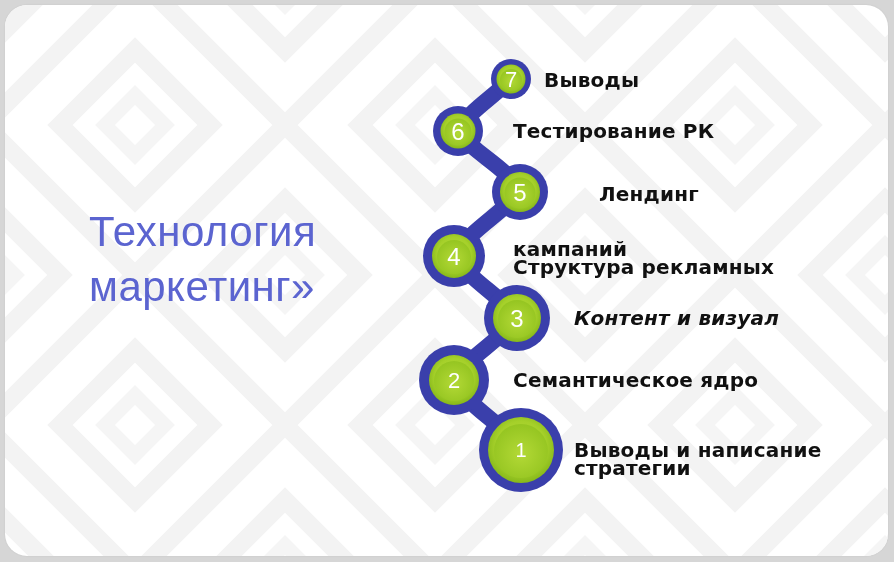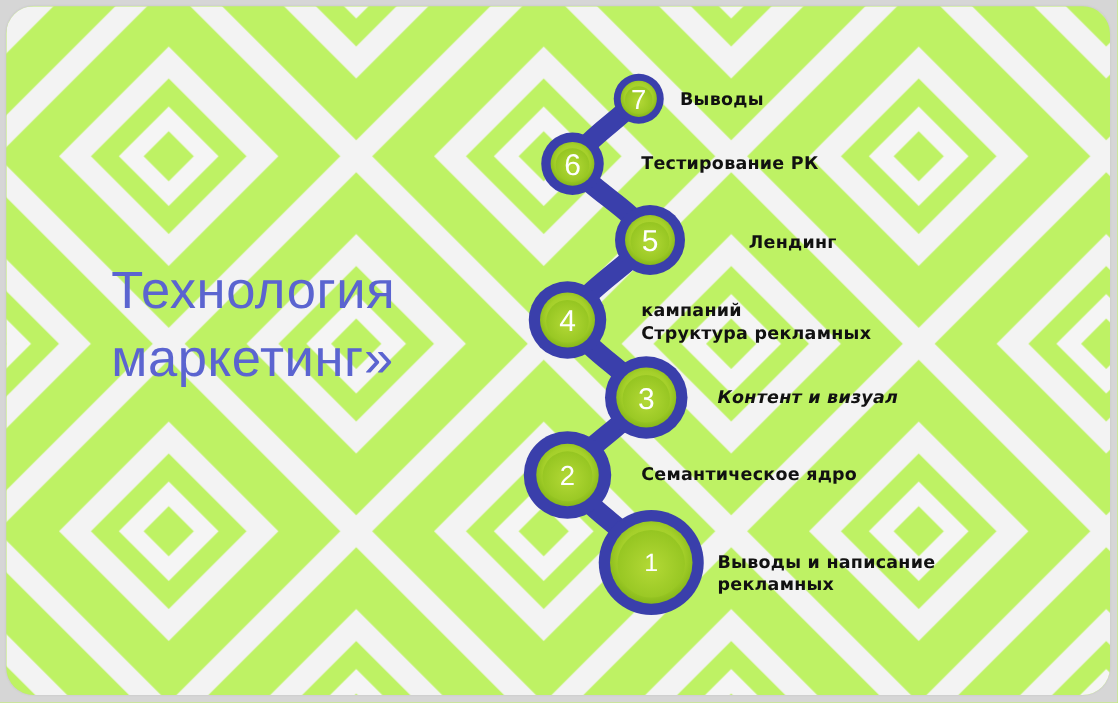--- a/index.html
+++ b/index.html
@@ -5,37 +5,37 @@
   html, body { margin: 0; padding: 0; }
   body {
     width: 894px; height: 562px; overflow: hidden;
     background: #d6d6d6;
     font-family: "DejaVu Sans", "Liberation Sans", sans-serif;
     position: relative;
   }
   .card {
     position: absolute; left: 5px; top: 5px; width: 883px; height: 551px;
     border-radius: 22px; overflow: hidden;
-    background-color: #bef264;
+    background-color: #ffffff;
     box-shadow: 0 0 2px rgba(0,0,0,0.08);
   }
   .pattern { position: absolute; left: 0; top: 0; width: 100%; height: 100%; }
   .title {
     position: absolute; left: 84px; top: 203px;
     color: var(--title-color, #5b64d0);
     font-family: "Liberation Sans", "DejaVu Sans", sans-serif;
     font-size: 42px; line-height: 48px; font-weight: normal;
     letter-spacing: 0.5px;
   }
   .title .line1 { display: block; margin-bottom: 10px; }
   .title .line2, .title .line3 { display: block; line-height: 42px; }
   .diagram { position: absolute; left: 0; top: 0; width: 894px; height: 562px; }
   .step-label {
     position: absolute; color: #111111; font-weight: bold;
-    font-size: 14px; line-height: 18px; white-space: nowrap;
+    font-size: 20px; line-height: 18px; white-space: nowrap;
     font-family: "DejaVu Sans", sans-serif;
     letter-spacing: 0.2px;
   }
 </style>
 </head>
 <body>
 
 <div class="card">
   <svg class="pattern" width="883" height="551" viewBox="0 0 883 551">
     <defs>
@@ -142,14 +142,14 @@
 <div class="step-label" style="left:513px; top:122px;">Тестирование РК</div>
 <div class="step-label" style="left:599px; top:185px;">Лендинг</div>
 <div class="step-label" style="left:513px; top:240px;">
   <div>кампаний</div>
   <div>Структура рекламных</div>
 </div>
 <div class="step-label" style="left:574px; top:309px;font-style:italic;">Контент и визуал</div>
 <div class="step-label" style="left:513px; top:371px;">Семантическое ядро</div>
 <div class="step-label" style="left:574px; top:441px;">
   <div>Выводы и написание</div>
-  <div>рекламных</div>
+  <div>стратегии</div>
 </div>
 
 </body></html>

